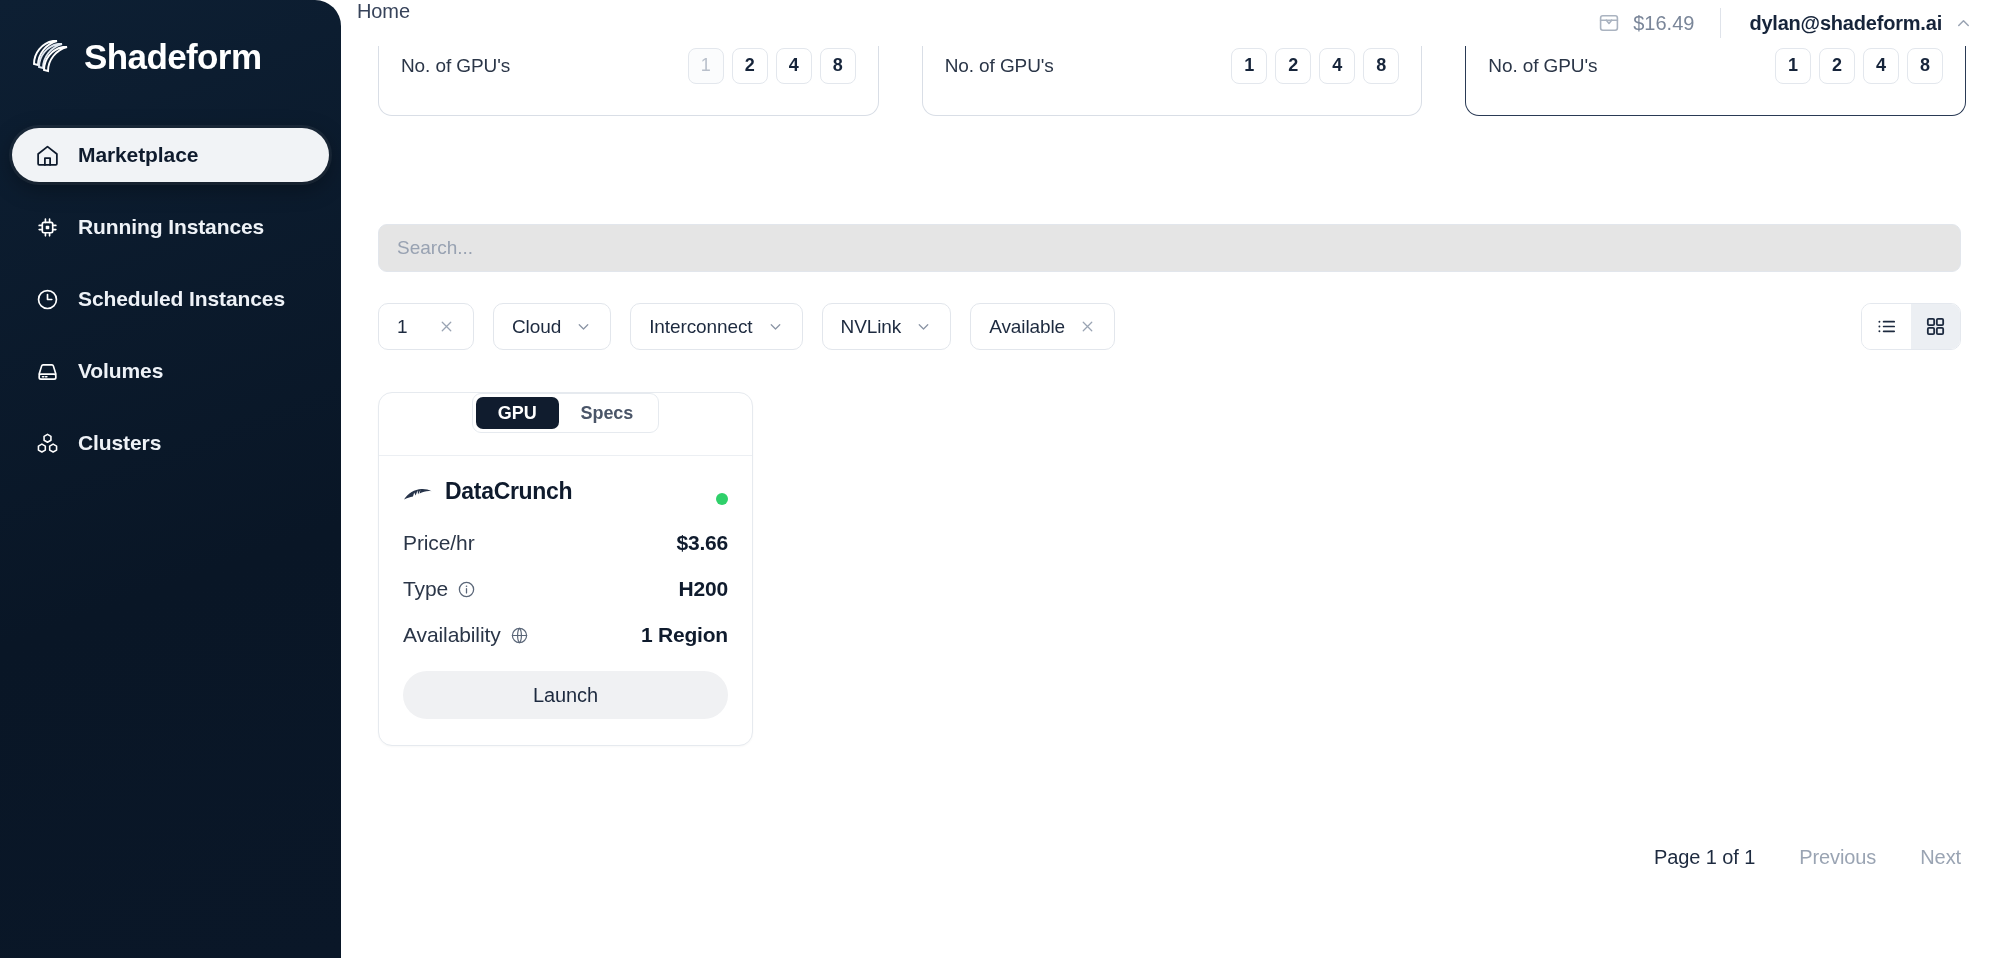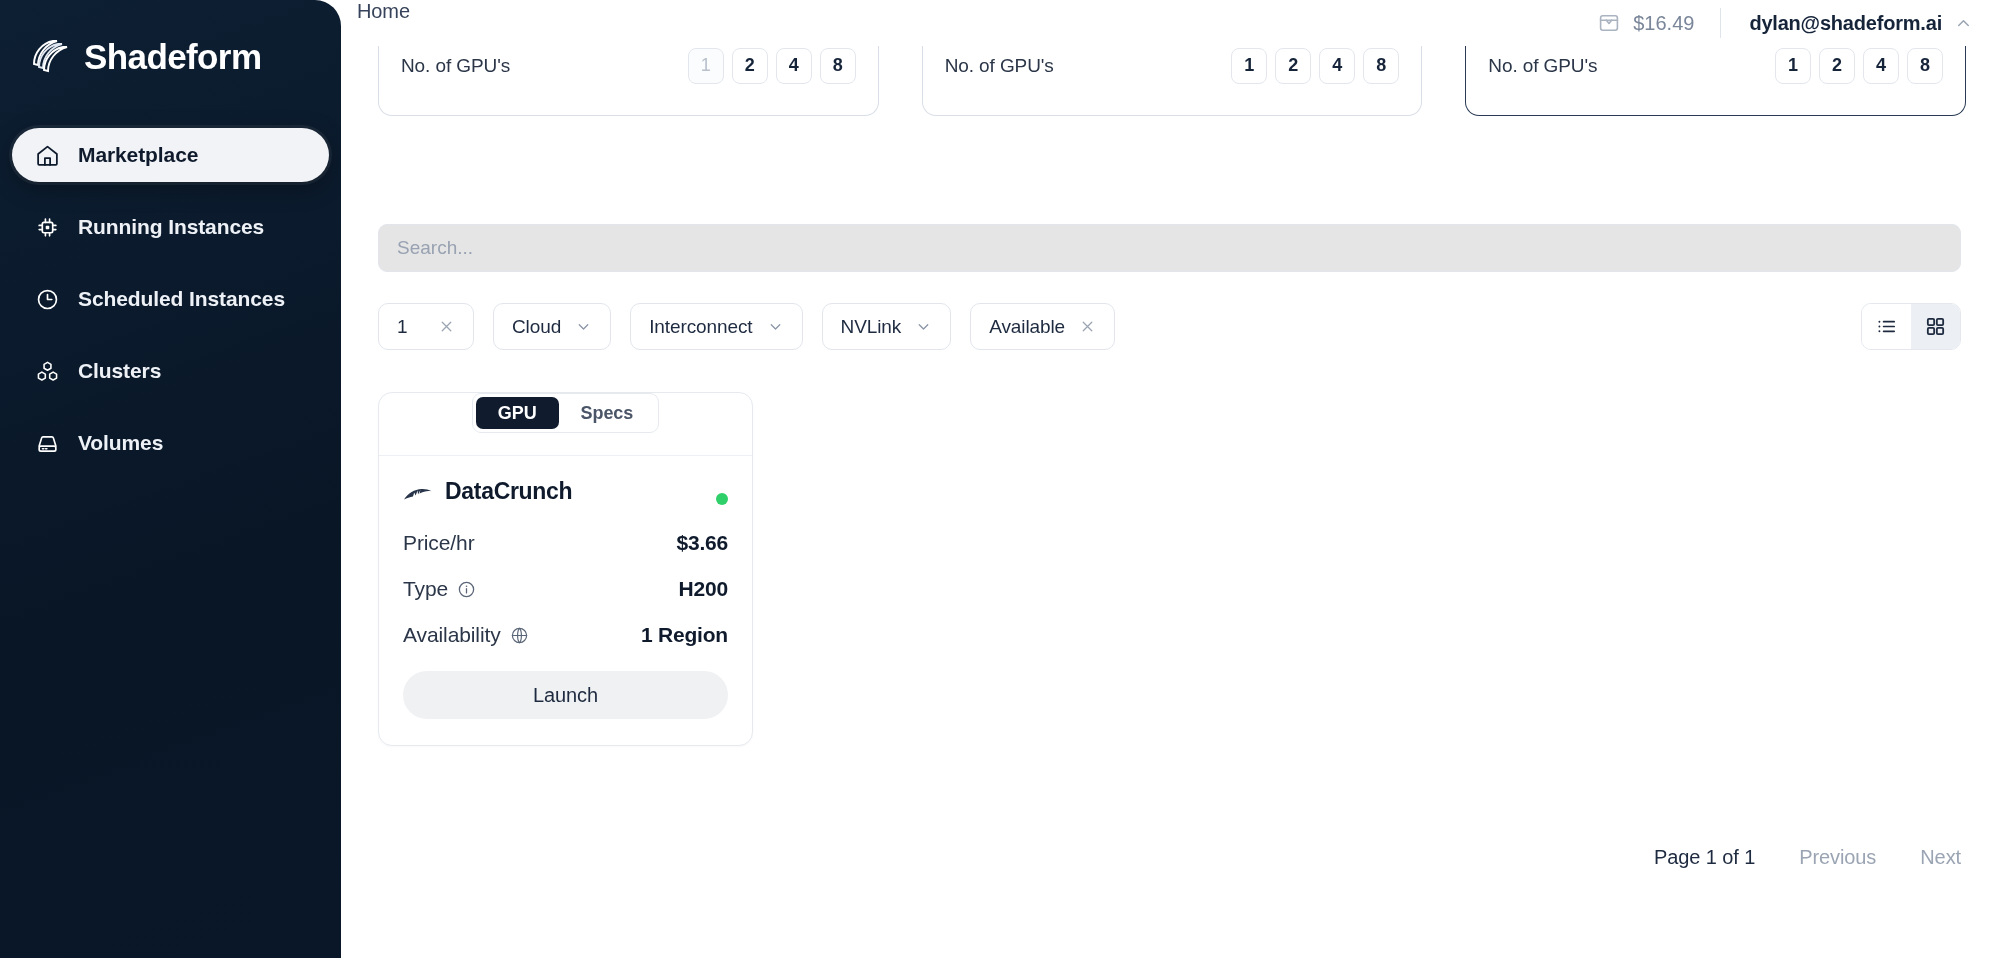--- a/index.html
+++ b/index.html
@@ -408,38 +408,38 @@
           <svg viewBox="0 0 24 24" width="25" height="25" fill="none" stroke="#ffffff" stroke-width="1.6" stroke-linecap="round" stroke-linejoin="round">
             <circle cx="12" cy="12" r="8.6"></circle>
             <path d="M12 7.2V12h4.1"></path>
           </svg>
         </span>
         <span>Scheduled Instances</span>
       </div>
 
       <div class="nav-item">
         <span class="nav-ico">
+          <svg viewBox="0 0 24 24" width="25" height="25" fill="none" stroke="#ffffff" stroke-width="1.6" stroke-linecap="round" stroke-linejoin="round">
+            <path d="M4 14.5 L6.4 6.6 a1.4 1.4 0 0 1 1.35-1 h8.5 a1.4 1.4 0 0 1 1.35 1 L20 14.5"></path>
+            <rect x="4" y="14.5" width="16" height="4.8" rx="1.6"></rect>
+            <path d="M7.2 17h1.2M10.2 17h1.2"></path>
+          </svg>
+        </span>
+        <span>Volumes</span>
+      </div>
+
+      <div class="nav-item">
+        <span class="nav-ico">
           <svg viewBox="0 0 24 24" width="25" height="25" fill="none" stroke="#ffffff" stroke-width="1.5" stroke-linecap="round" stroke-linejoin="round">
             <path d="M12 3.2 L15.3 5.1 v3.8 L12 10.8 L8.7 8.9 V5.1 Z"></path>
             <path d="M6.6 12.6 L9.9 14.5 v3.8 L6.6 20.2 L3.3 18.3 v-3.8 Z"></path>
             <path d="M17.4 12.6 L20.7 14.5 v3.8 L17.4 20.2 L14.1 18.3 v-3.8 Z"></path>
           </svg>
         </span>
         <span>Clusters</span>
-      </div>
-
-      <div class="nav-item">
-        <span class="nav-ico">
-          <svg viewBox="0 0 24 24" width="25" height="25" fill="none" stroke="#ffffff" stroke-width="1.6" stroke-linecap="round" stroke-linejoin="round">
-            <path d="M4 14.5 L6.4 6.6 a1.4 1.4 0 0 1 1.35-1 h8.5 a1.4 1.4 0 0 1 1.35 1 L20 14.5"></path>
-            <rect x="4" y="14.5" width="16" height="4.8" rx="1.6"></rect>
-            <path d="M7.2 17h1.2M10.2 17h1.2"></path>
-          </svg>
-        </span>
-        <span>Volumes</span>
       </div>
 
     </nav>
   </aside>
 
   <section class="main">
 
     <header class="topbar">
       <span class="breadcrumb">Home</span>
 

